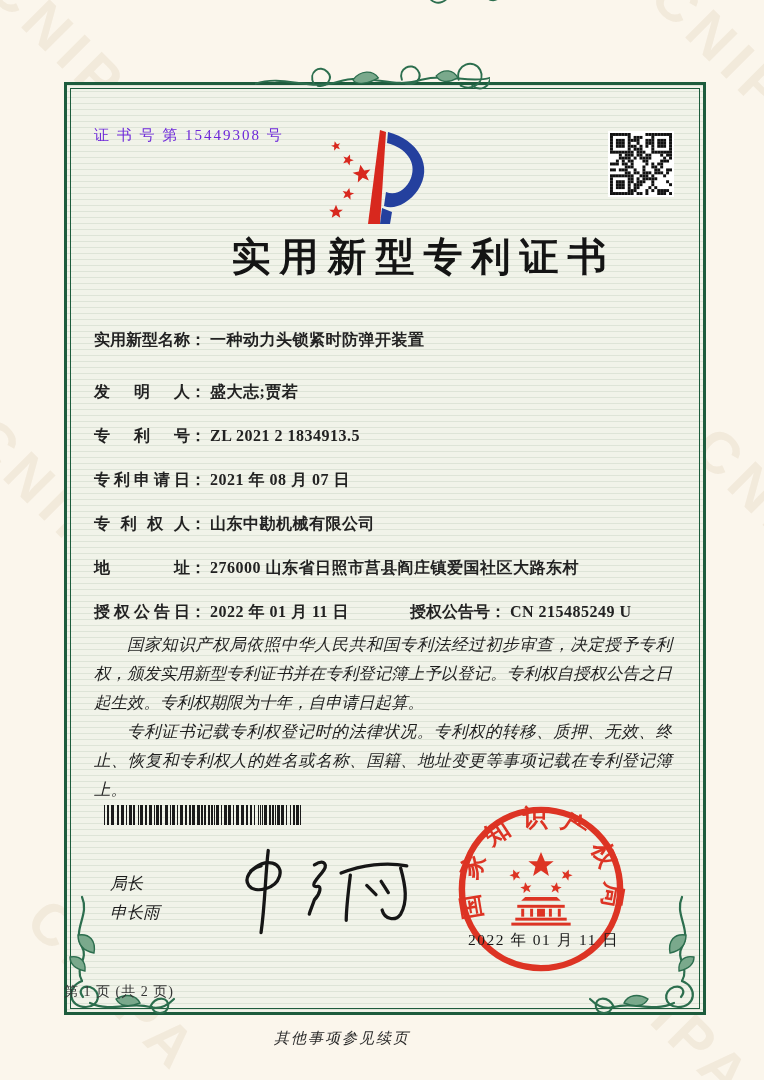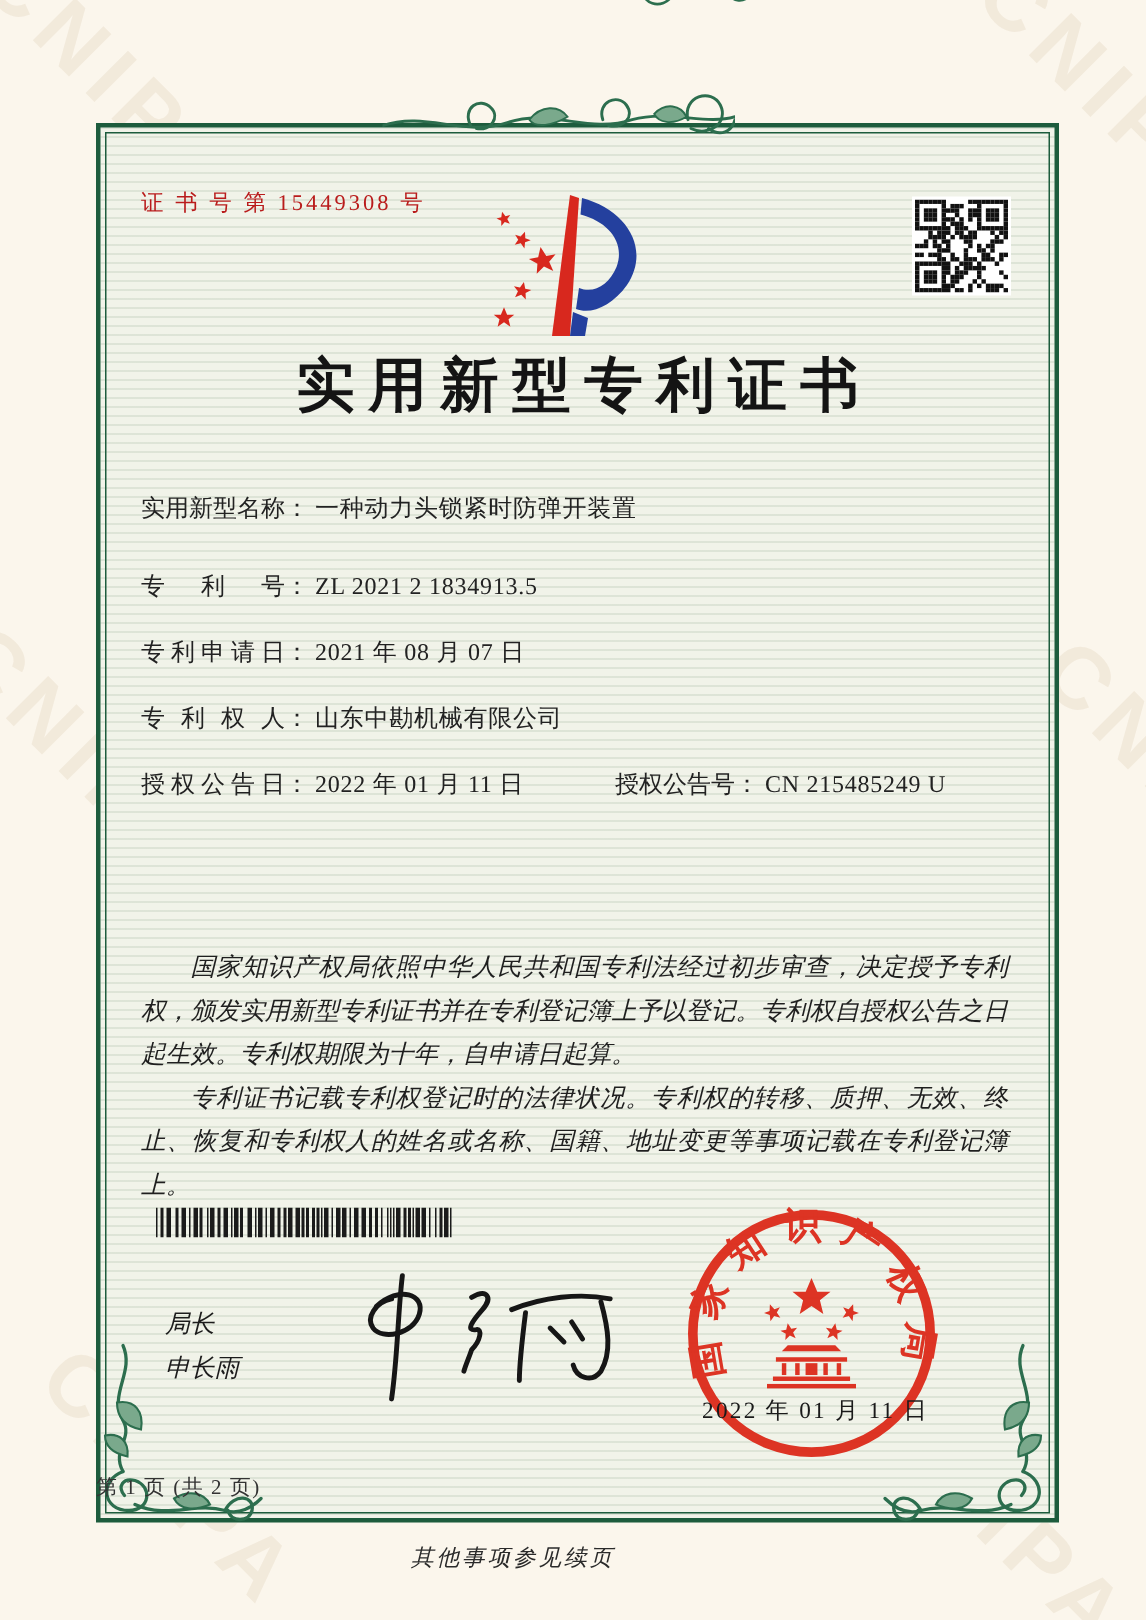--- a/index.html
+++ b/index.html
@@ -28,31 +28,31 @@
   }
   .frame::after{
     content:"";position:absolute;left:3px;top:3px;right:3px;bottom:3px;
     border:1px solid #1d5c3d;pointer-events:none;
   }
   
   .orn{position:absolute;z-index:4;pointer-events:none;}
   
   .cert-no{
     position:absolute;left:94px;top:126px;font-size:15px;letter-spacing:2px;
-    color:#b91c1c;z-index:5;
+    color:#6d28d9;z-index:5;
   }
   .logo{position:absolute;left:318px;top:124px;z-index:5;}
   .qr{position:absolute;left:608px;top:131px;z-index:5;background:#fff;padding:2px;}
   .title{
     position:absolute;left:64px;top:230px;width:642px;text-align:center;
     font-size:39px;font-weight:600;letter-spacing:9px;text-indent:9px;
-    color:#141414;z-index:5;
+    color:#141414;z-index:5;padding-left:34px;
   }
   .fields{position:absolute;left:94px;top:328px;width:576px;z-index:5;font-size:16px;}
-  .frow{line-height:24px;margin-bottom:20px;white-space:nowrap;}
+  .frow{line-height:24px;margin-bottom:20px;white-space:nowrap;font-weight:bold;}
   .frow.gap-lg{margin-bottom:28px;}
   .flabel{display:inline-block;width:96px;text-align:justify;text-align-last:justify;vertical-align:top;}
   .flabel.nofix{width:auto;text-align-last:auto;margin-left:10px;}
   .fcolon{display:inline-block;}
   .fvalue{letter-spacing:0.5px;}
   .frow.duo{display:flex;}
   .frow.duo .grp1{width:306px;}
   .paras{
     position:absolute;left:94px;top:630px;width:578px;z-index:5;
     font-size:16.5px;line-height:29px;font-style:italic;color:#1f1f1f;
@@ -384,30 +384,38 @@
   </svg>
 
 <div class="title">实用新型专利证书</div>
 
 <div class="fields">
   <div class="frow gap-lg">
     <span class="flabel">实用新型名称</span><span class="fcolon">：</span>
     <span class="fvalue">一种动力头锁紧时防弹开装置</span>
   </div>
   <div class="frow">
+    <span class="flabel">发明人</span><span class="fcolon">：</span>
+    <span class="fvalue">盛大志;贾若</span>
+  </div>
+  <div class="frow">
     <span class="flabel">专利号</span><span class="fcolon">：</span>
     <span class="fvalue">ZL 2021 2 1834913.5</span>
   </div>
   <div class="frow">
     <span class="flabel">专利申请日</span><span class="fcolon">：</span>
     <span class="fvalue">2021 年 08 月 07 日</span>
   </div>
   <div class="frow">
     <span class="flabel">专利权人</span><span class="fcolon">：</span>
     <span class="fvalue">山东中勘机械有限公司</span>
+  </div>
+  <div class="frow">
+    <span class="flabel">地址</span><span class="fcolon">：</span>
+    <span class="fvalue">276000 山东省日照市莒县阎庄镇爱国社区大路东村</span>
   </div>
   <div class="frow duo">
     <span class="grp1">
       <span class="flabel">授权公告日</span><span class="fcolon">：</span>
       <span class="fvalue">2022 年 01 月 11 日</span>
     </span>
     <span class="grp2">
       <span class="flabel nofix">授权公告号</span><span class="fcolon">：</span>
       <span class="fvalue">CN 215485249 U</span>
     </span>

